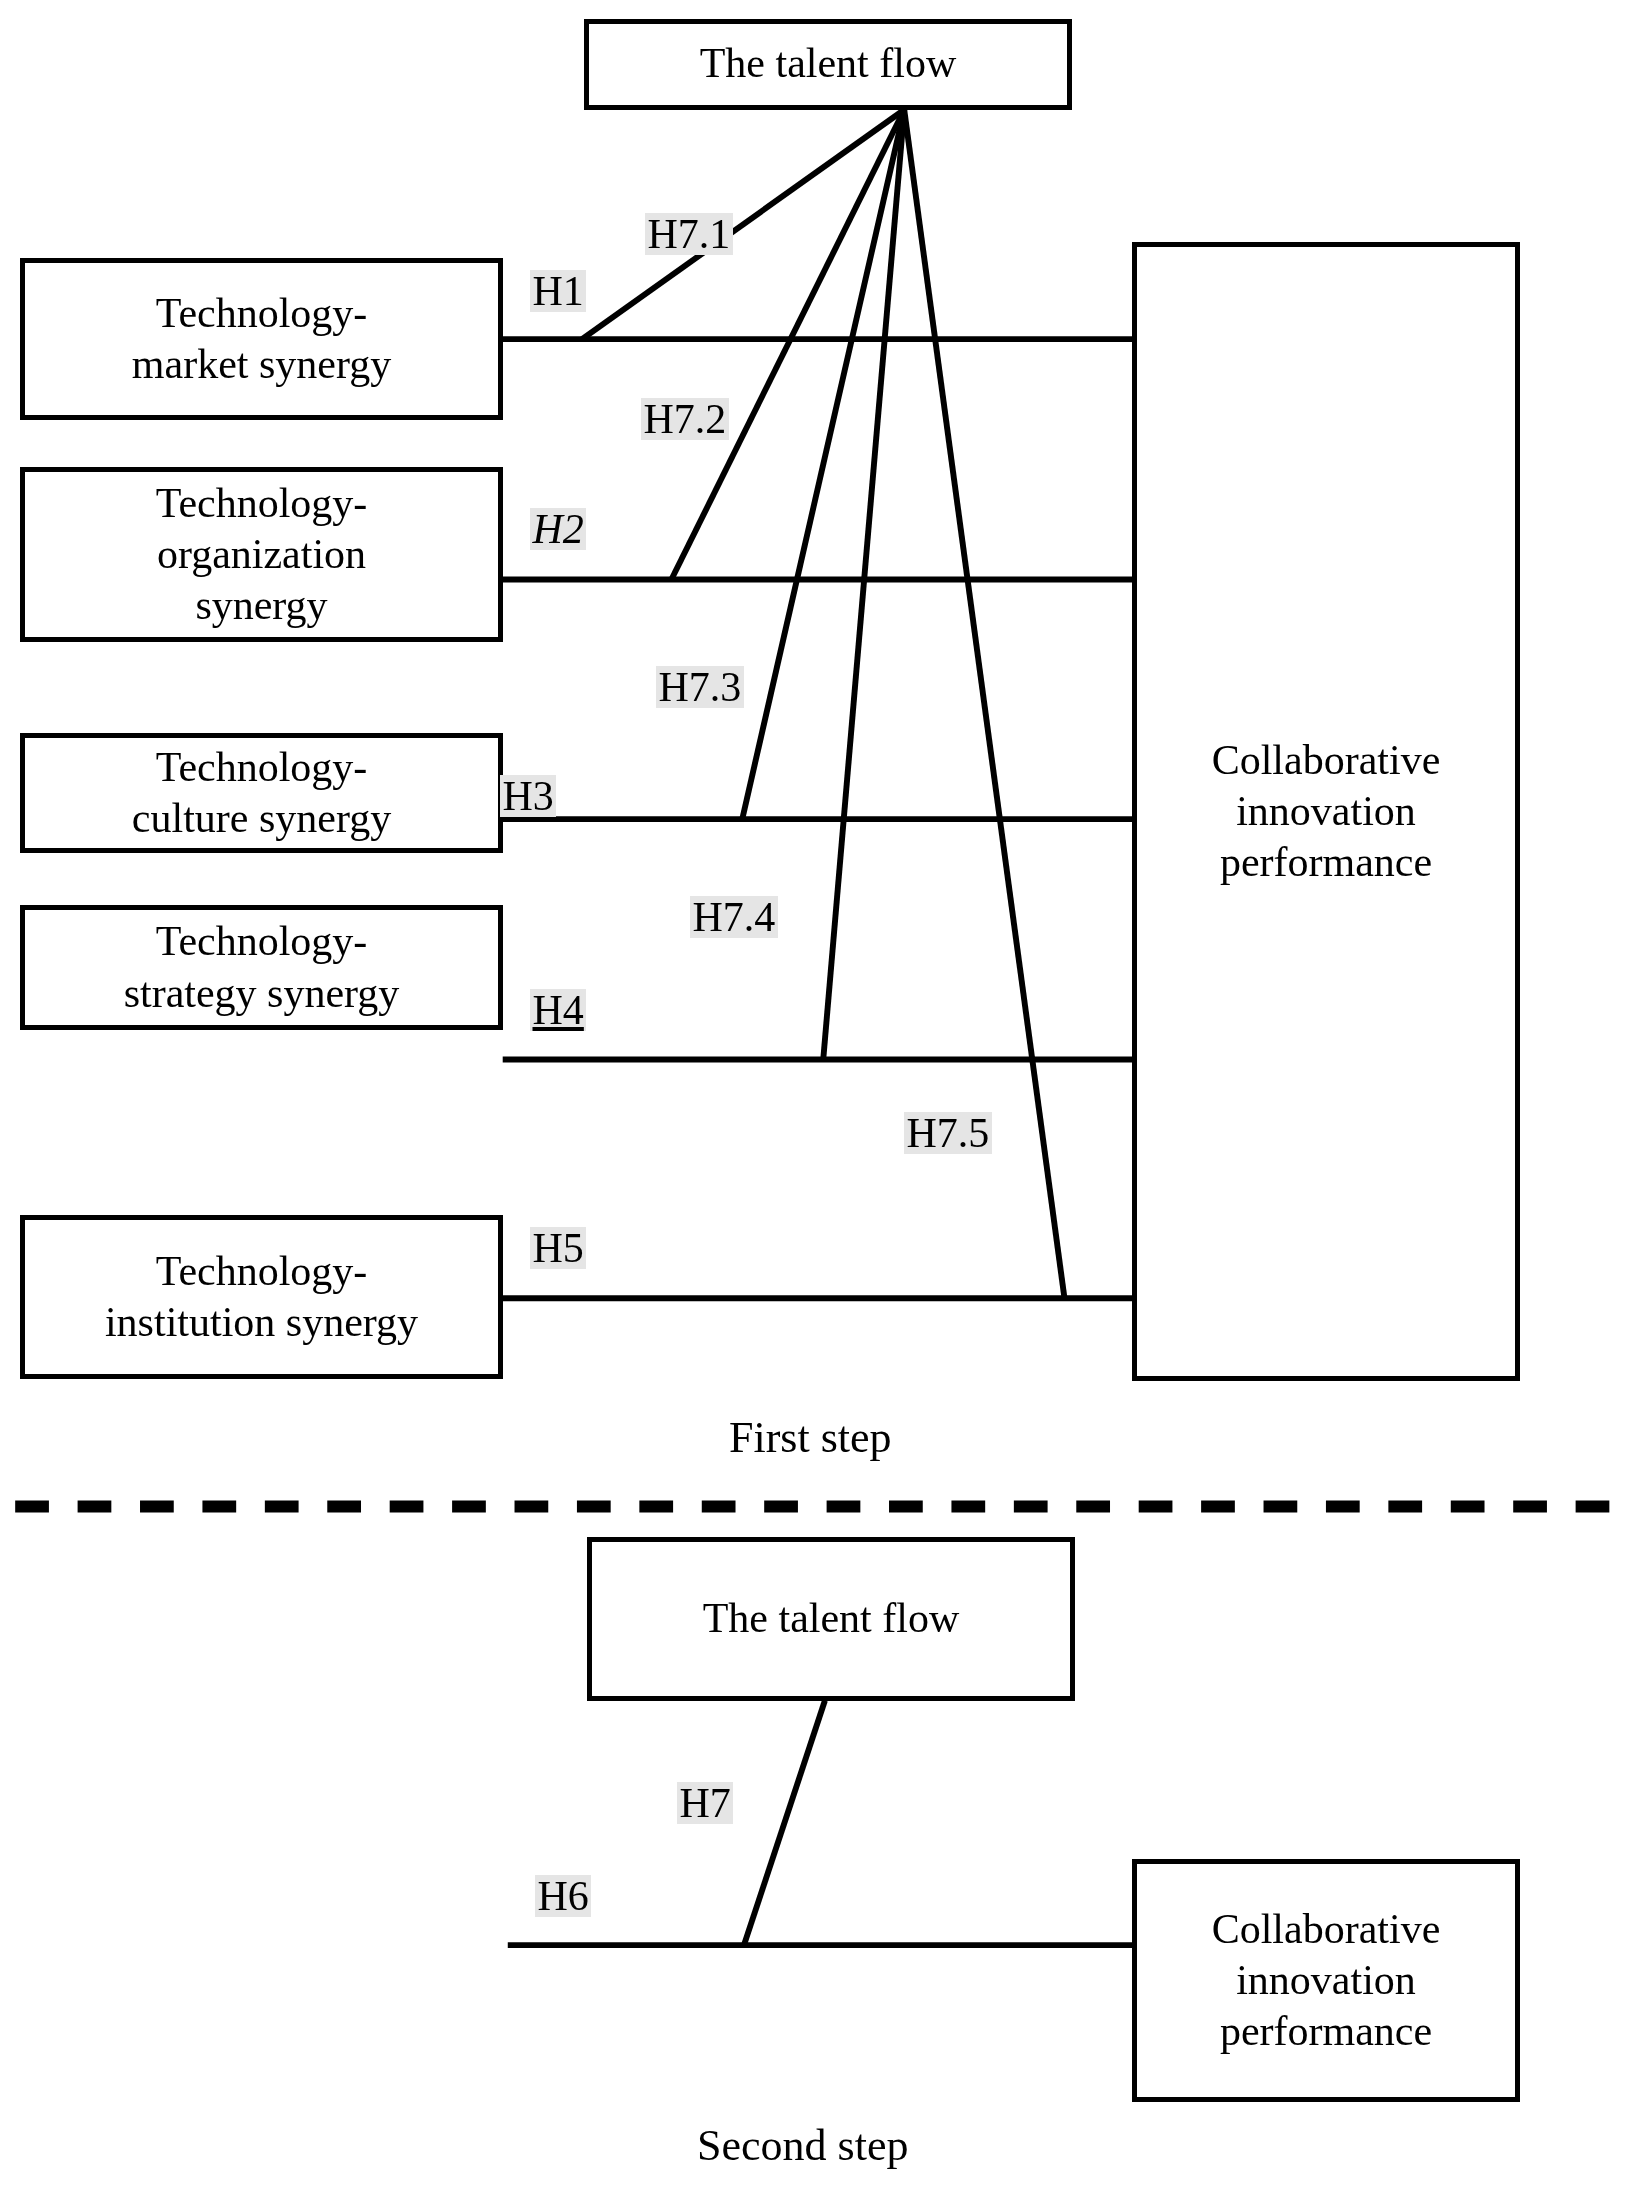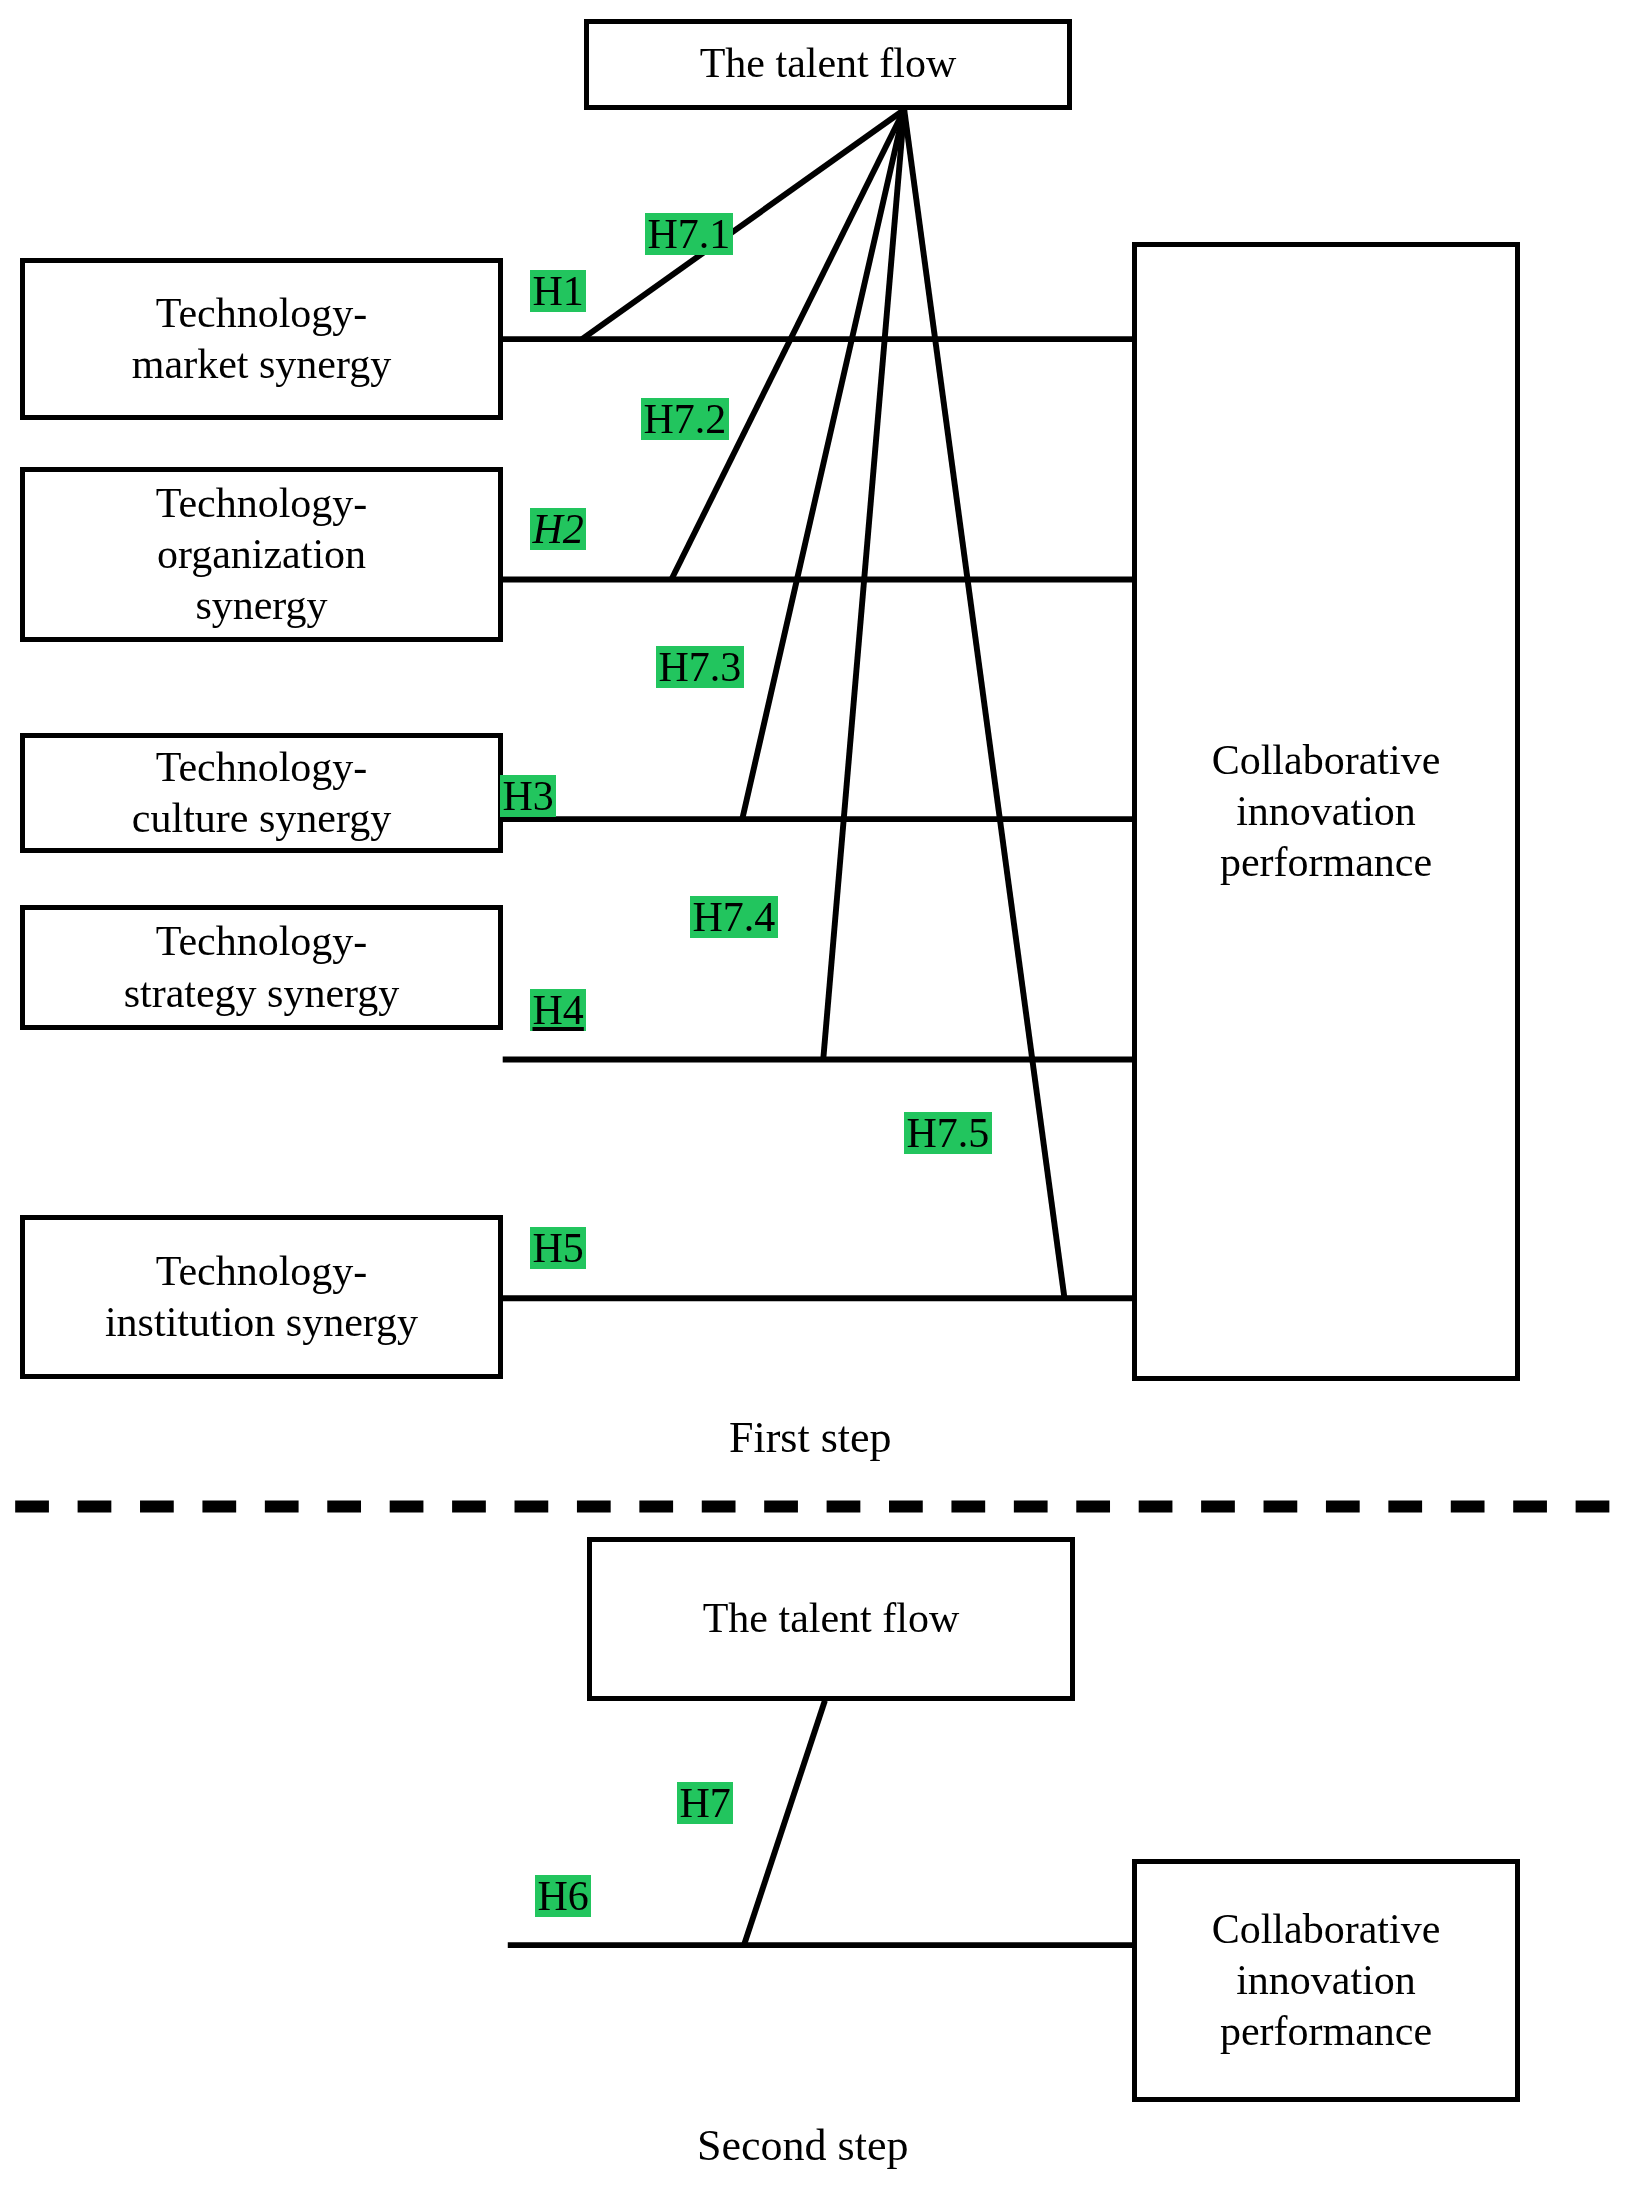--- a/index.html
+++ b/index.html
@@ -38,21 +38,21 @@
     font-size: 42px;
     padding: 3.4px 8.4px;
     z-index: 3;
   }
   .edge-label {
     position: absolute;
     font-size: 42px;
     line-height: 1;
     white-space: nowrap;
     z-index: 4;
-    background: #22c55e;
+    background: #e5e5e5;
     padding: 0 2.5px;
   }
   .step-caption {
     position: absolute;
     font-size: 44px;
     line-height: 1;
     white-space: nowrap;
     z-index: 4;
   }
 </style>
@@ -104,21 +104,21 @@
 institution synergy</div>
 
   <div class="edge-label" style="left:530px; top:270px;">H1</div>
   <div class="edge-label" style="left:530px; top:508px;font-style:italic;">H2</div>
   <div class="edge-label" style="left:500px; top:747px;margin-top:28px;">H3</div>
   <div class="edge-label" style="left:530px; top:989px;text-decoration:underline;">H4</div>
   <div class="edge-label" style="left:530px; top:1227px;text-align:center;">H5</div>
 
   <div class="edge-label" style="left:645px; top:213px;">H7.1</div>
   <div class="edge-label" style="left:641px; top:398px;">H7.2</div>
-  <div class="edge-label" style="left:656px; top:646px;font-family:Liberation Serif, serif;">H7.3</div>
+  <div class="edge-label" style="left:656px; top:666px;font-family:Liberation Serif, serif;">H7.3</div>
   <div class="edge-label" style="left:690px; top:896px;">H7.4</div>
   <div class="edge-label" style="left:904px; top:1112px;">H7.5</div>
 
   <div class="step-caption" style="left:729px; top:1416px;">First step</div>
 
   <div class="node-box" style="left:587px; top:1537px; width:488px; height:164px; white-space:pre-line;">The talent flow</div>
 
 
   <div class="node-box" style="left:1132px; top:1859px; width:388px; height:243px; white-space:pre-line;">Collaborative
 innovation

